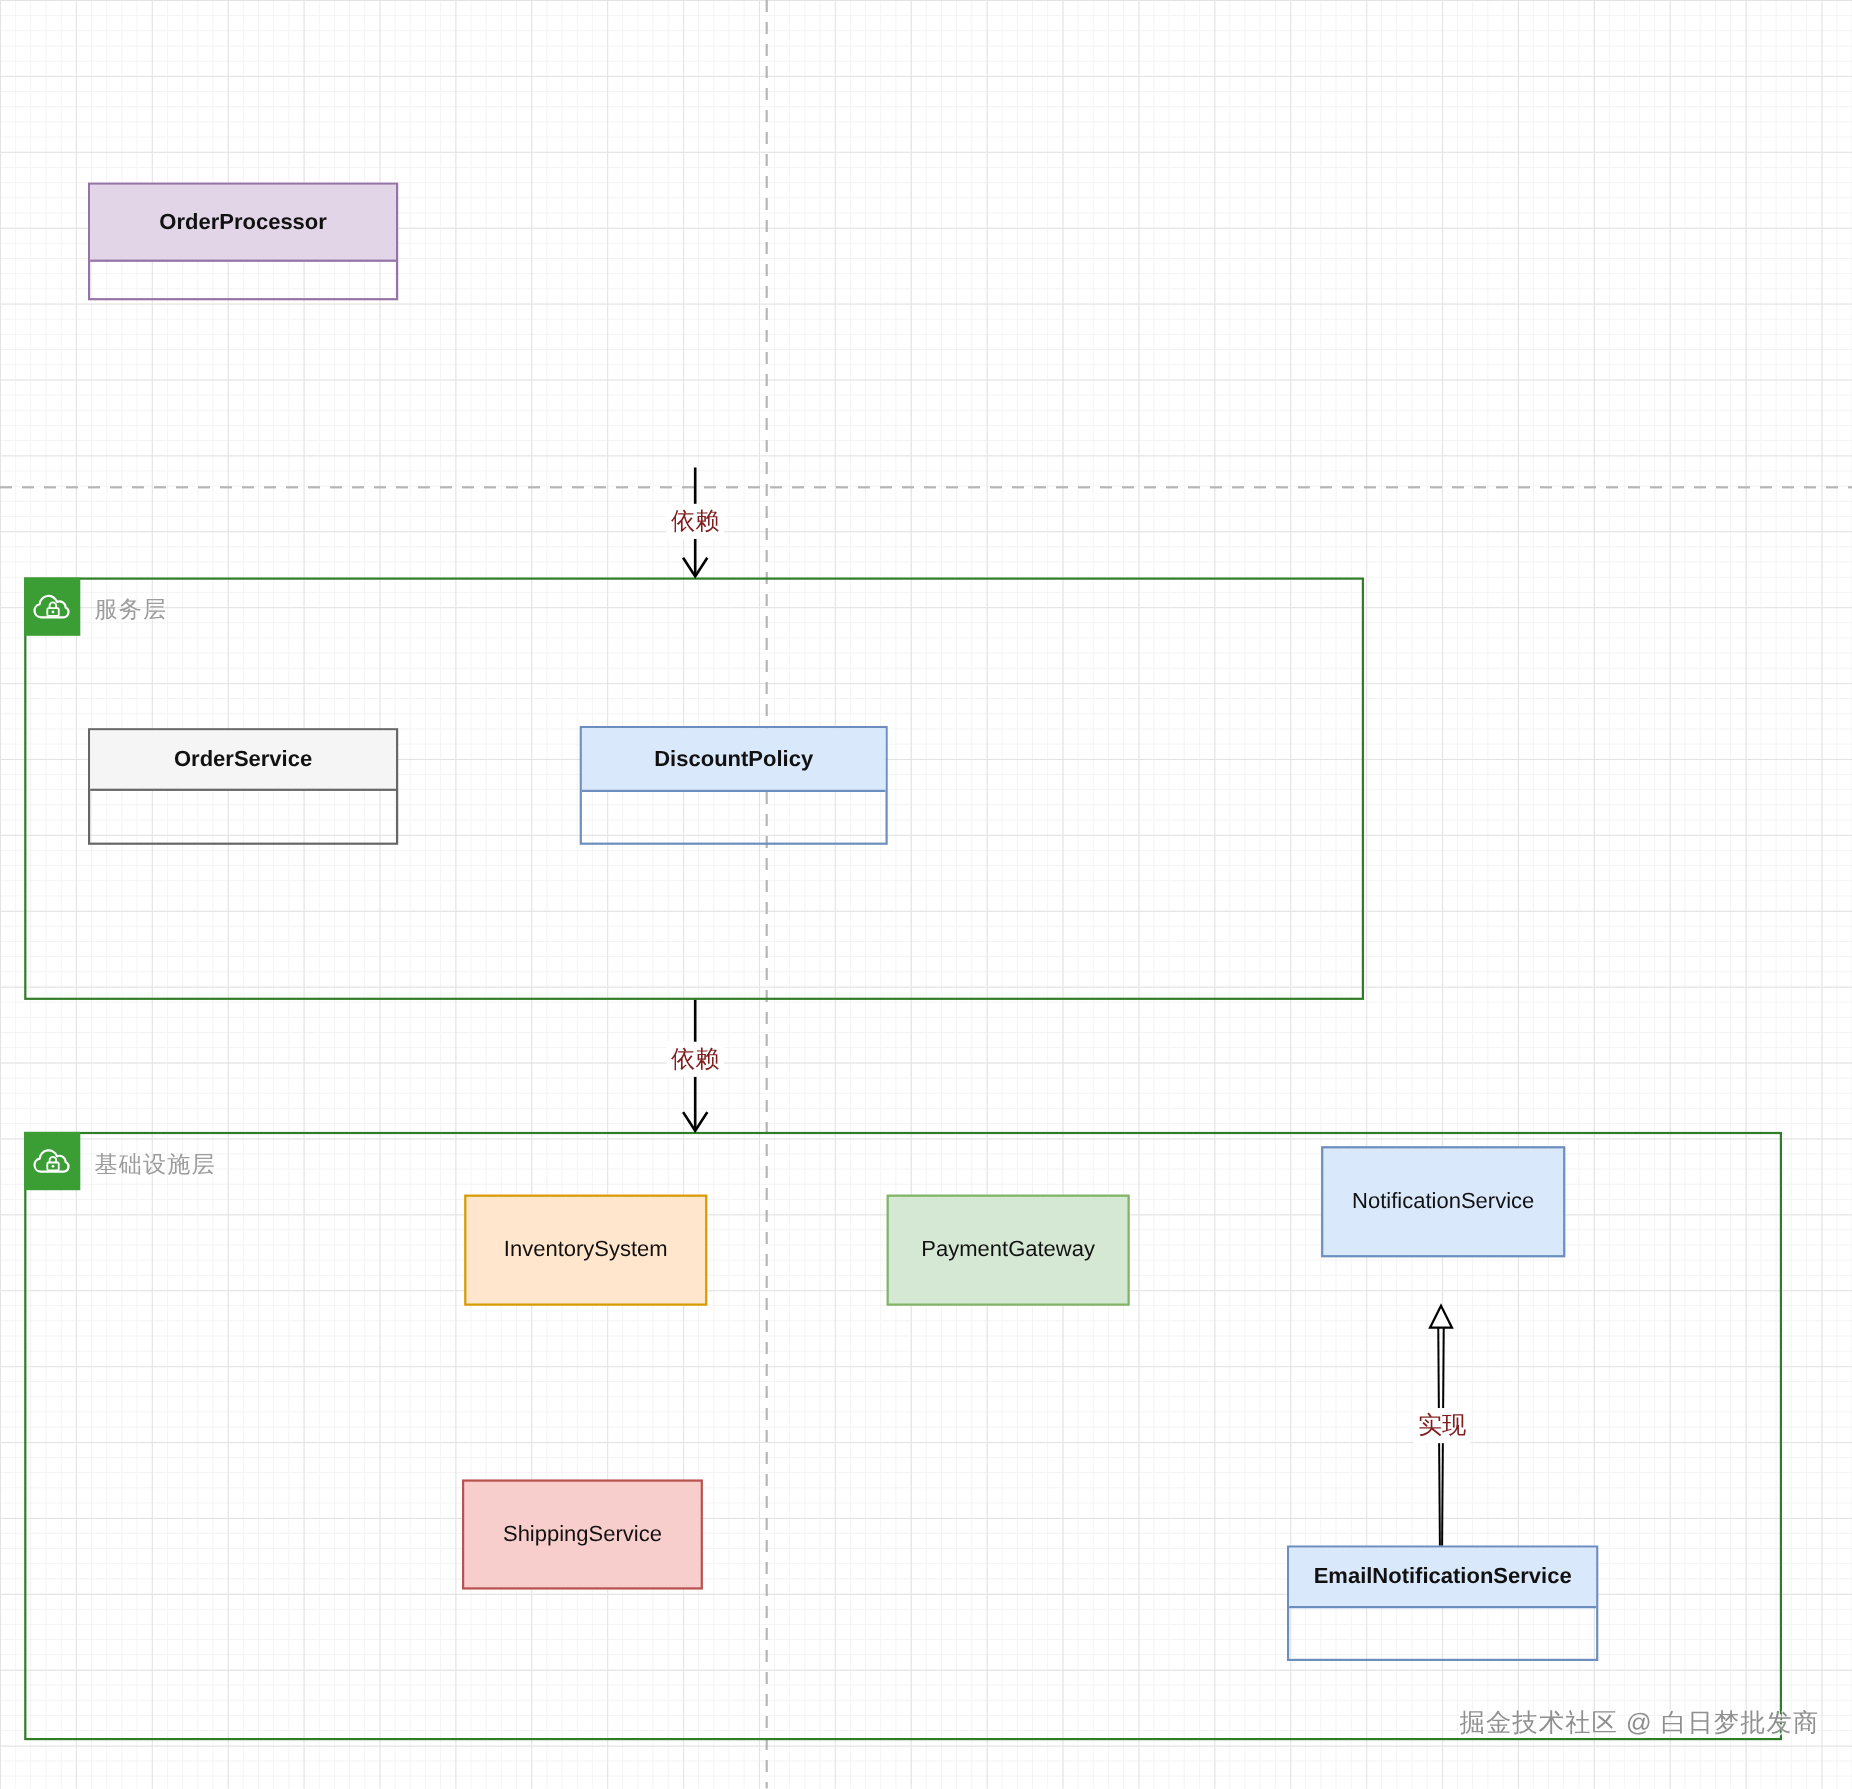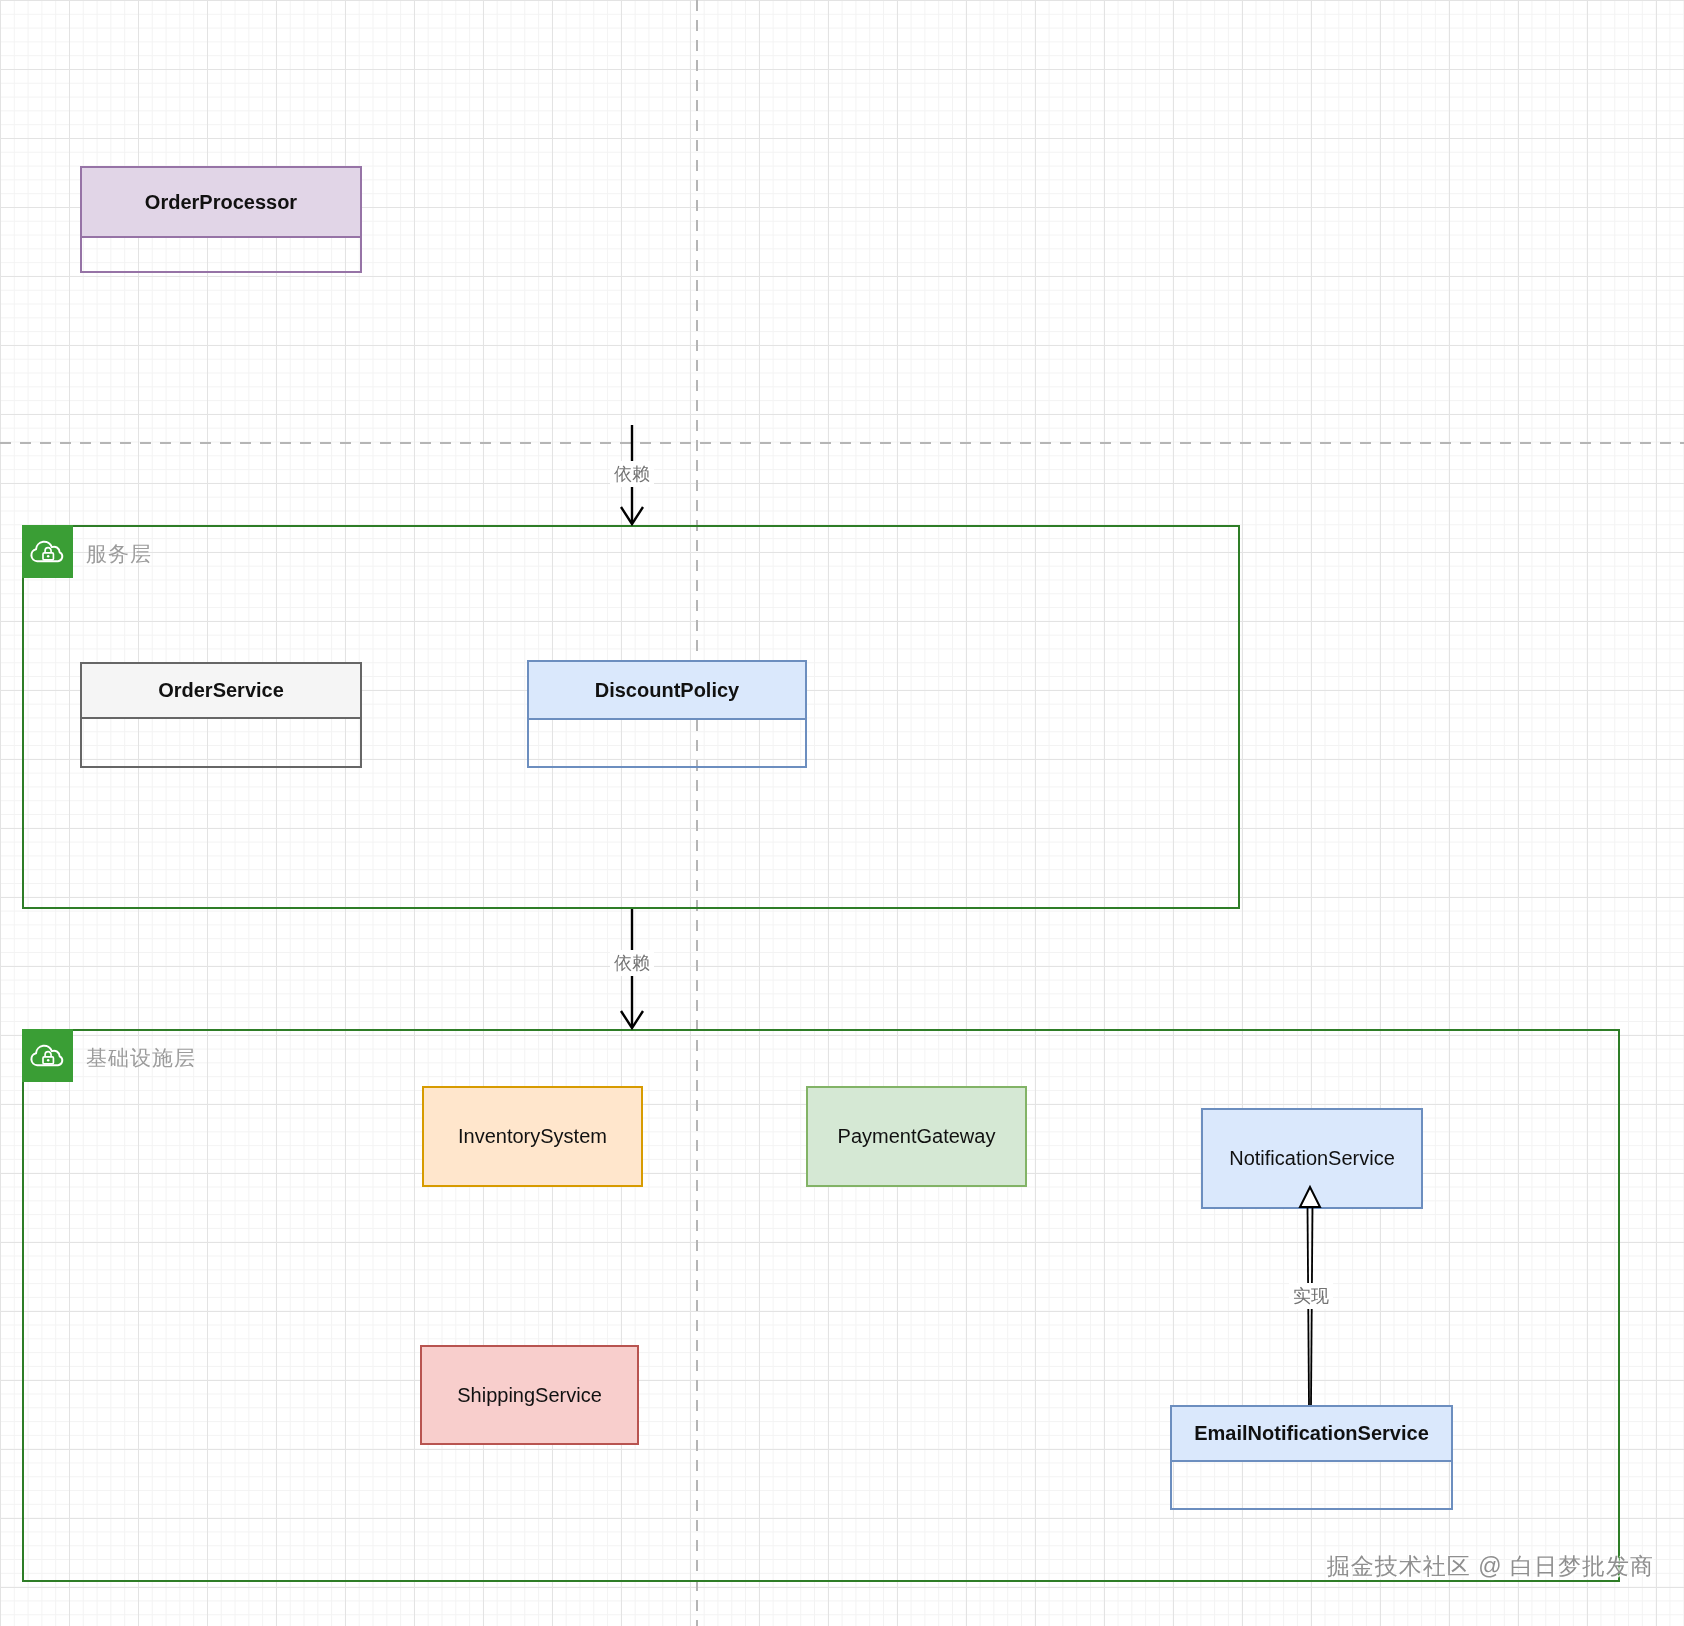--- a/index.html
+++ b/index.html
@@ -75,21 +75,21 @@
   .orange{background:#ffe6cc;border-color:#d79b00;}
   .green{background:#d5e8d4;border-color:#82b366;}
   .blue{background:#dae8fc;border-color:#6c8ebf;}
   .red{background:#f8cecc;border-color:#b85450;}
 
   .edge-svg{position:absolute;overflow:visible;}
 
   .edge-label{
     position:absolute;transform:translate(-50%,-50%);
     background:#ffffff;padding:1px 4px;
-    font-size:18px;font-weight:500;color:#737373;white-space:nowrap;
+    font-size:22px;font-weight:500;color:#7f1d1d;white-space:nowrap;
   }
 
   .watermark{
     position:absolute;top:1551px;right:30px;
     font-size:23px;color:#8f8f8f;letter-spacing:1px;white-space:nowrap;
     text-shadow:2px 2px 1px rgba(255,255,255,.95),-1px -1px 0 rgba(255,255,255,.7);
   }
 </style>
 </head>
 <body>
@@ -141,21 +141,21 @@
 
   <div class="klass bluek" style="left:1170px;top:1405px;width:283px;height:105px;">
     <div class="k-head" style="height:55px;">EmailNotificationService</div>
     <div class="k-body"></div>
   </div>
 
   <div class="node orange" style="left:422px;top:1086px;width:221px;height:101px;">InventorySystem</div>
 
   <div class="node green" style="left:806px;top:1086px;width:221px;height:101px;">PaymentGateway</div>
 
-  <div class="node blue" style="left:1201px;top:1108px;width:222px;height:101px;">NotificationService</div>
+  <div class="node blue" style="left:1201px;top:1042px;width:222px;height:101px;">NotificationService</div>
 
   <div class="node red" style="left:420px;top:1345px;width:219px;height:100px;">ShippingService</div>
 
   <svg class="edge-svg" style="left:612px;top:423px;" width="40" height="106">
     <line x1="20" y1="2" x2="20" y2="100" stroke="#000" stroke-width="2.4"></line>
     <polyline points="9,84 20,101 31,84" fill="none" stroke="#000" stroke-width="2.4"></polyline>
   </svg>
   <div class="edge-label" style="left:632px;top:474px;">依赖</div>
 
   <svg class="edge-svg" style="left:612px;top:907px;" width="40" height="126">

